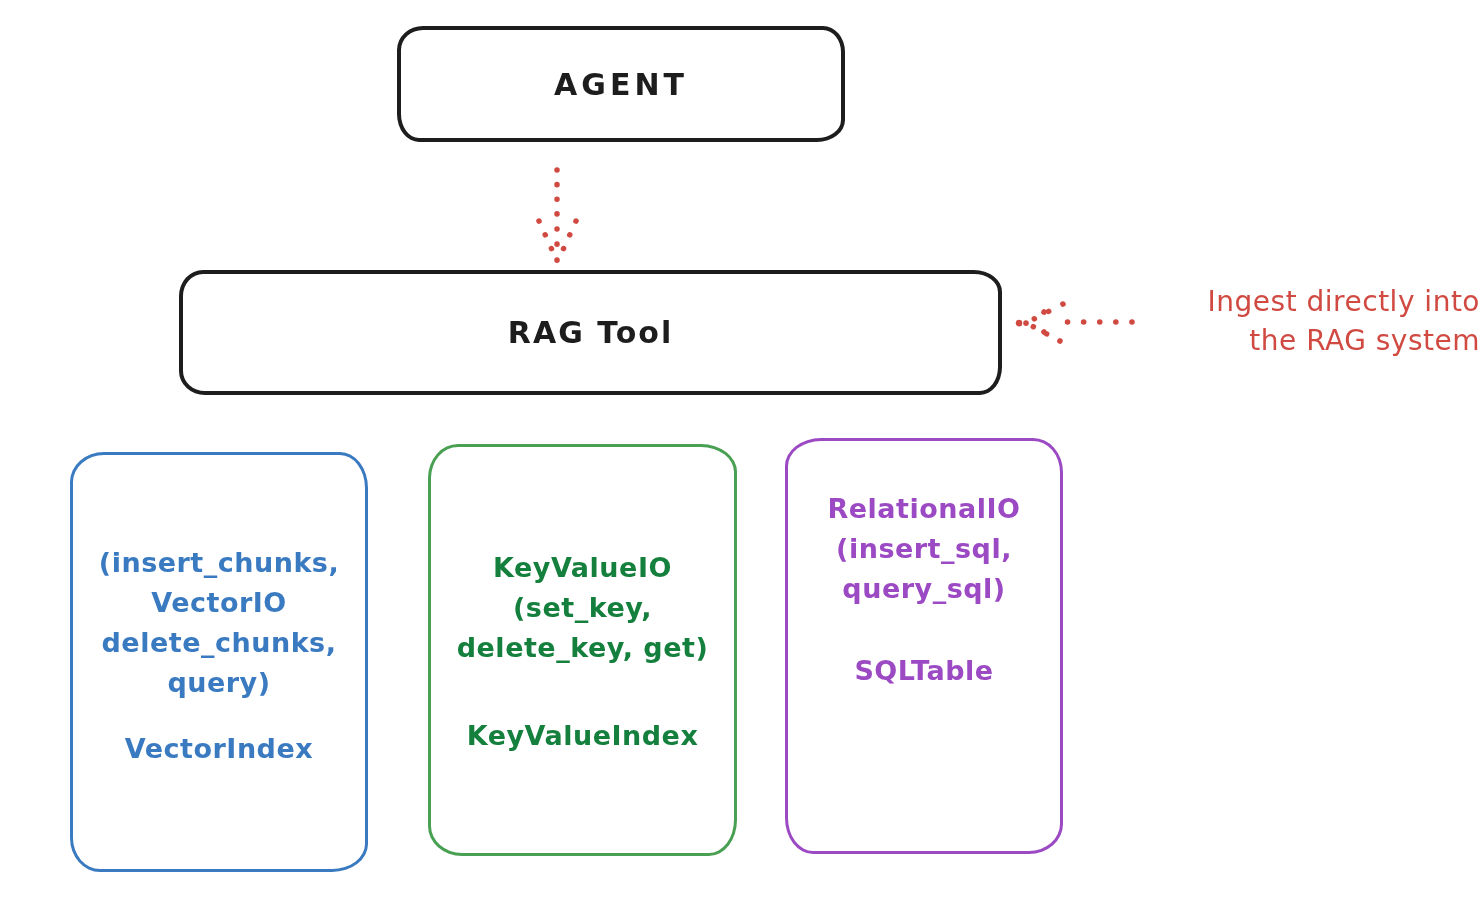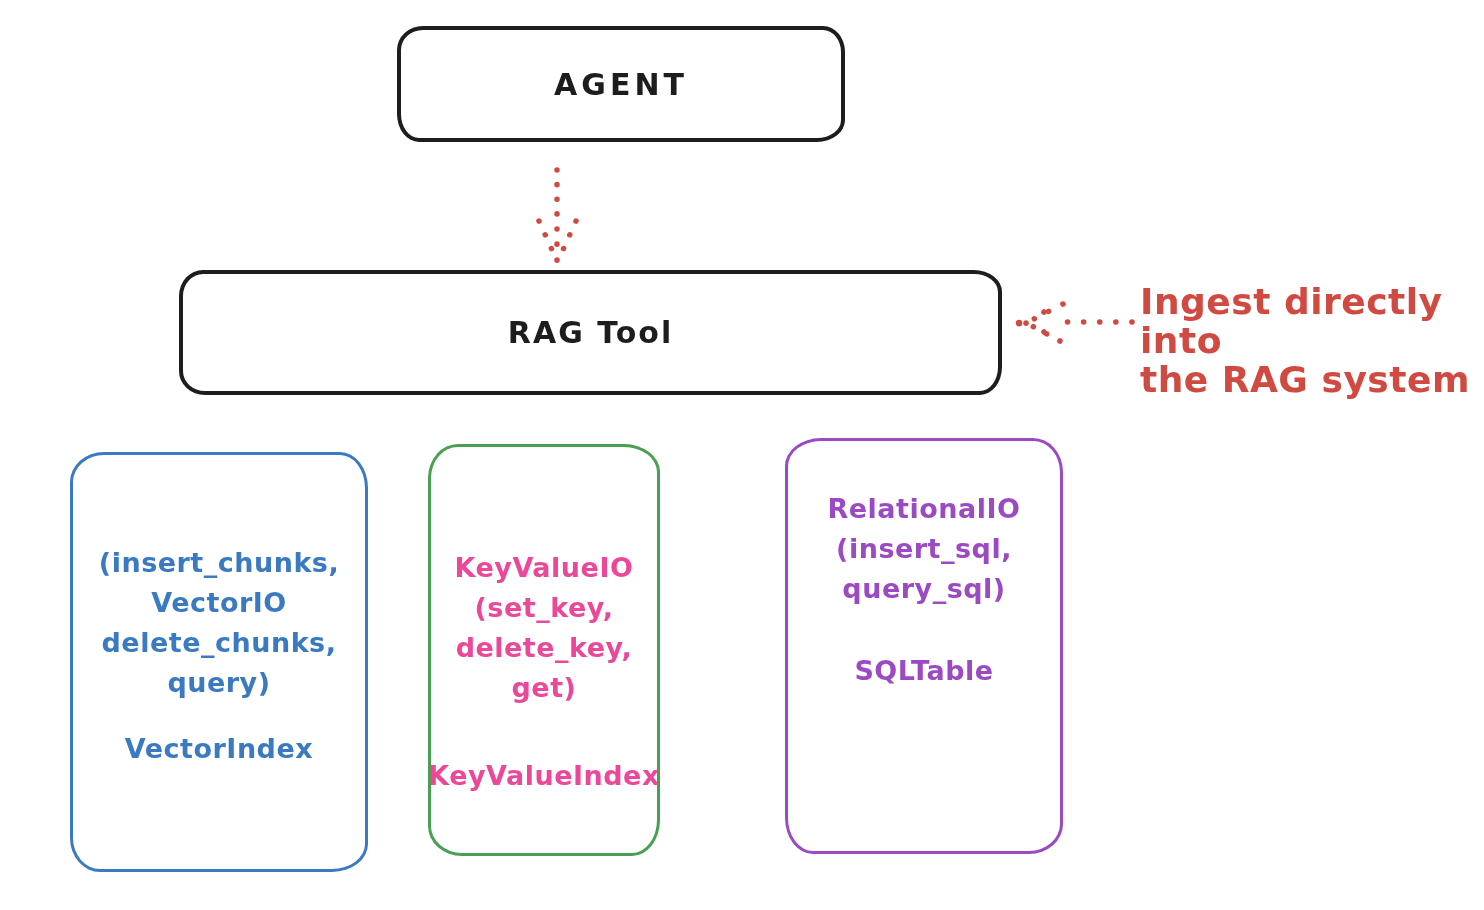--- a/index.html
+++ b/index.html
@@ -54,22 +54,22 @@
     line-height: 40px;
     letter-spacing: 0.5px;
   }
   .node-vector {
     left: 70px; top: 452px; width: 298px; height: 420px;
     border-color: #3a7ac1; color: #3a7ac1;
     border-radius: 34px 28px 36px 30px / 30px 36px 28px 34px;
     padding-top: 88px;
   }
   .node-keyvalue {
-    left: 428px; top: 444px; width: 232px; height: 412px;
-    border-color: #49a053; color: #ec4899;
+    left: 428px; top: 444px; width: 309px; height: 412px;
+    border-color: #49a053; color: #15803d;
     border-radius: 30px 36px 28px 34px / 34px 28px 36px 30px;
     padding-top: 101px;
   }
   .node-relational {
     left: 785px; top: 438px; width: 278px; height: 416px;
     border-color: #9c49c4; color: #9c49c4;
     border-radius: 36px 30px 34px 28px / 28px 34px 30px 36px;
     padding-top: 48px;
   }
   .index-label-vector    { margin-top: 26px; }
@@ -80,24 +80,24 @@
     position: absolute;
     left: 0; top: 0;
     width: 1484px; height: 910px;
     pointer-events: none;
   }
   .annotation {
     position: absolute;
     left: 1140px; top: 282px;
     width: 340px;
     color: #d04a42;
-    font-size: 36px;
-    font-weight: 700;
+    font-size: 28px;
+    font-weight: 400;
     line-height: 39px;
-    text-align: left;
+    text-align: right;
     letter-spacing: 0.5px;
   }
 </style>
 </head>
 <body>
 
 <div class="canvas">
 
   <div class="node node-black node-agent">
     <span>AGENT</span>

